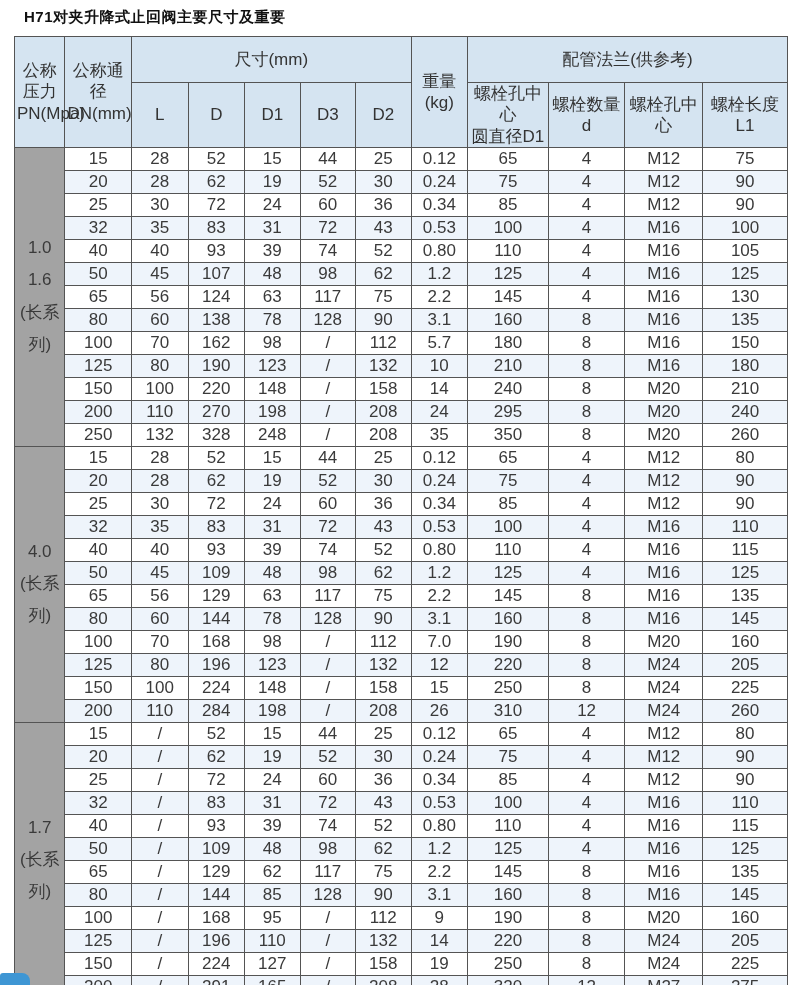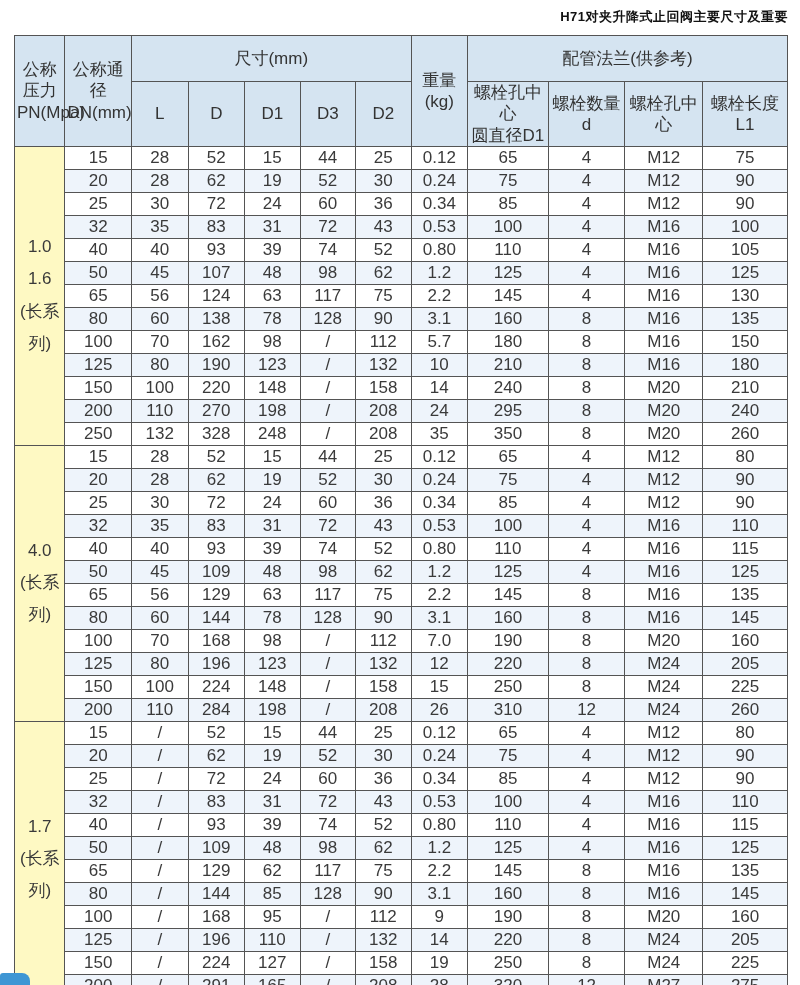--- a/index.html
+++ b/index.html
@@ -15,26 +15,25 @@
   body{
     width:800px;height:985px;
     background:#fff;
     font-family:"Liberation Sans","DejaVu Sans",sans-serif;
     color:var(--text-color);
     position:relative;
     overflow:hidden;
   }
   .page{padding:8px 12px 0 14px;}
   h1.title{
-    font-size:13px;
+    font-size:15px;
     font-weight:bold;
     color:var(--title-color);
-    margin:0 0 9px 0;
+    margin:0 0 9px 10px;
     letter-spacing:0.5px;
-    text-align:right;
   }
   table.spec{
     border-collapse:collapse;
     table-layout:fixed;
     width:774px;
     font-size:17px;
   }
   table.spec th, table.spec td{
     border:1px solid var(--border-color);
     text-align:center;
@@ -45,21 +44,21 @@
   }
   thead th{
     background:var(--header-bg);
     font-weight:normal;
     color:#333;
   }
   thead tr.h1 th{height:46px;}
   thead tr.h2 th{height:30px;}
   tbody td{height:23px;background:#fff;}
   tbody tr:nth-child(even) td{background:var(--stripe-bg);}
-  tbody td.pressure-cell{background:#fef9c3;line-height:1.9;}
+  tbody td.pressure-cell{background:#a3a3a3;line-height:1.9;}
   .corner-tag{
     position:absolute;
     left:0;
     top:973px;
     width:30px;
     height:14px;
     background:var(--tag-color);
     border-radius:3px 8px 0 0;
   }
 </style>

